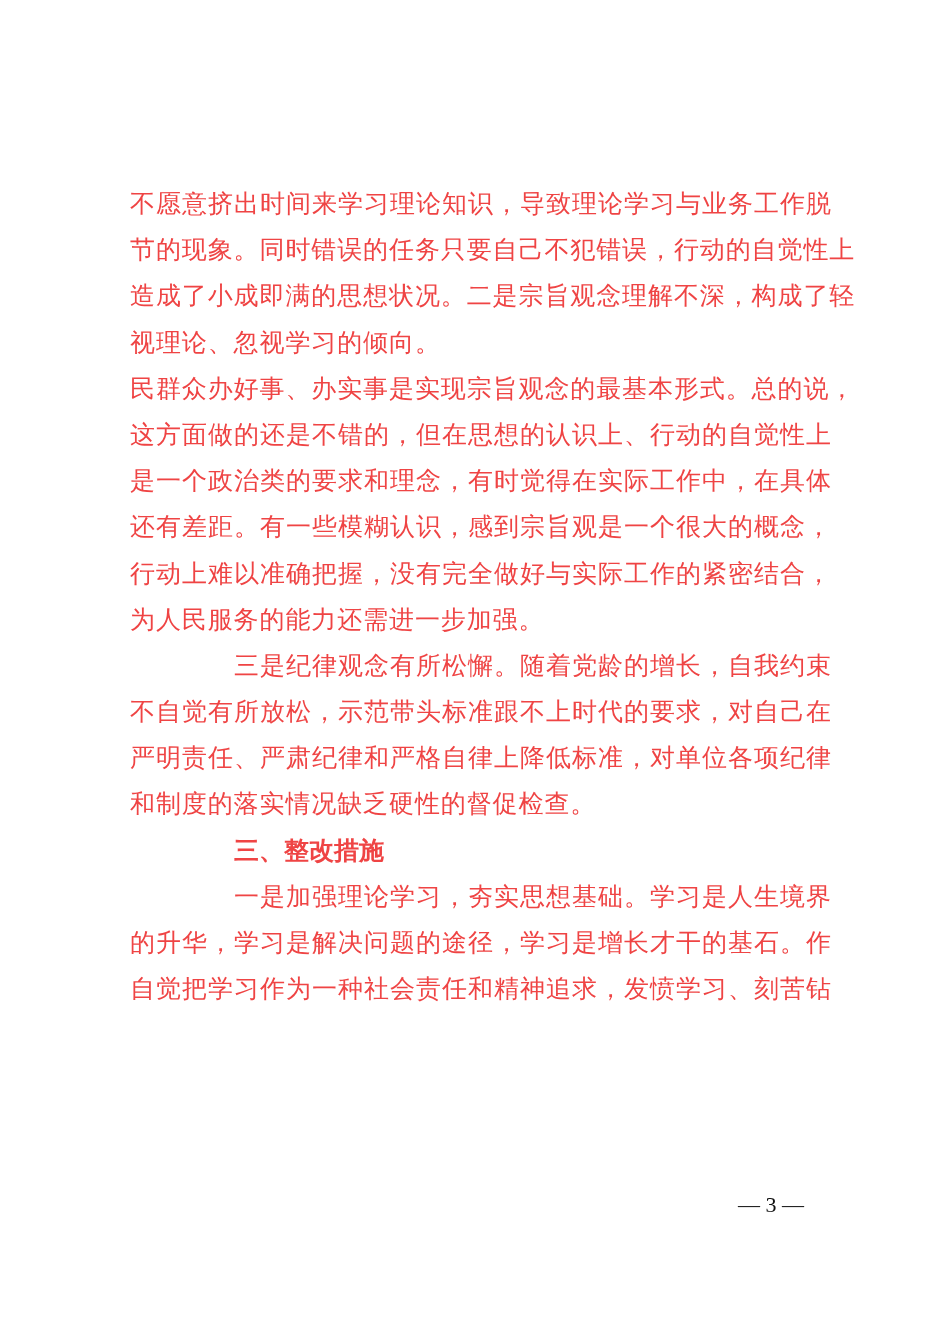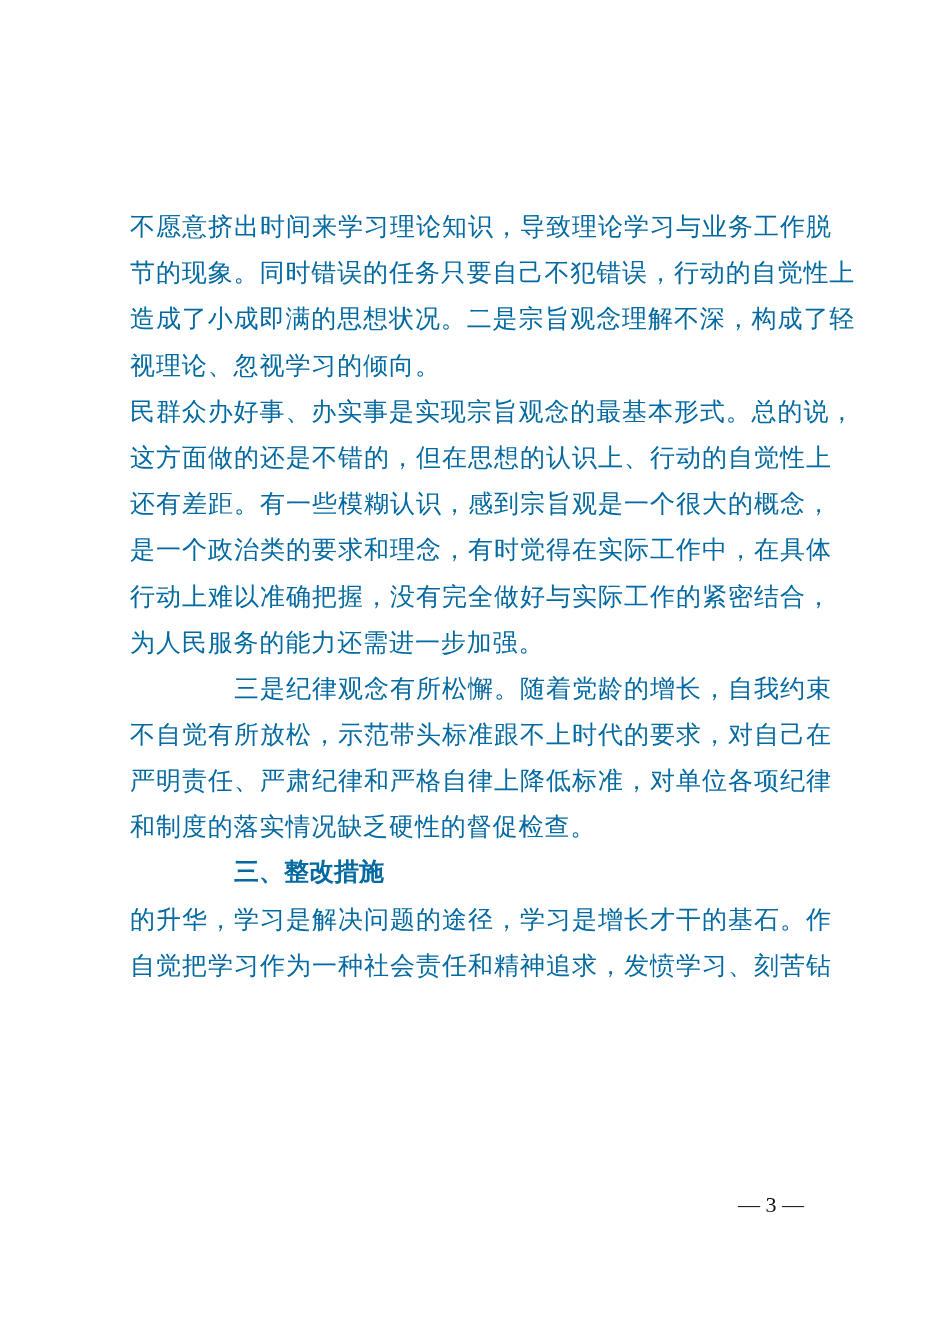--- a/index.html
+++ b/index.html
@@ -3,31 +3,30 @@
 <meta charset="utf-8">
 <style>
   html, body { margin: 0; padding: 0; background: #ffffff; }
   body { width: 950px; height: 1344px; position: relative; overflow: hidden; }
   .page {
     position: absolute; left: 0; top: 0; width: 950px; height: 1344px; background: #fff;
   }
   .content {
     position: absolute; left: 130px; top: 181px; width: 702px;
     font-family: "DejaVu Serif", "Liberation Serif", serif;
-    color: #0369a1;
-    margin-top: 23px;
+    color: #ef4444;
   }
   .line {
     height: 46.2px; line-height: 46.2px; font-size: 25px; white-space: nowrap;
     letter-spacing: 0.9px;
   }
   .line.justify { text-align: justify; text-align-last: justify; }
   .line.indent { padding-left: 104px; }
   .line.heading {
-    font-family: Liberation Mono, monospace;
+    font-family: Liberation Serif, serif;
     font-weight: bold; padding-left: 104px; letter-spacing: 0px;
   }
   .page-number {
     position: absolute; left: 738px; top: 1192px;
     font-family: "Liberation Serif", "DejaVu Serif", serif;
     font-size: 22px; color: #111; white-space: nowrap;
   }
 </style>
 </head>
 <body>
@@ -38,35 +37,36 @@
     <div>
       <div class="line justify">不愿意挤出时间来学习理论知识，导致理论学习与业务工作脱</div>
       <div class="line justify">节的现象。同时错误的任务只要自己不犯错误，行动的自觉性上</div>
       <div class="line justify">造成了小成即满的思想状况。二是宗旨观念理解不深，构成了轻</div>
       <div class="line">视理论、忽视学习的倾向。</div>
     </div>
 
     <div>
       <div class="line justify">民群众办好事、办实事是实现宗旨观念的最基本形式。总的说，</div>
       <div class="line justify">这方面做的还是不错的，但在思想的认识上、行动的自觉性上</div>
+      <div class="line justify">是一个政治类的要求和理念，有时觉得在实际工作中，在具体</div>
       <div class="line justify">还有差距。有一些模糊认识，感到宗旨观是一个很大的概念，</div>
-      <div class="line justify">是一个政治类的要求和理念，有时觉得在实际工作中，在具体</div>
       <div class="line justify">行动上难以准确把握，没有完全做好与实际工作的紧密结合，</div>
       <div class="line">为人民服务的能力还需进一步加强。</div>
     </div>
 
     <div>
       <div class="line justify indent">三是纪律观念有所松懈。随着党龄的增长，自我约束</div>
       <div class="line justify">不自觉有所放松，示范带头标准跟不上时代的要求，对自己在</div>
       <div class="line justify">严明责任、严肃纪律和严格自律上降低标准，对单位各项纪律</div>
       <div class="line">和制度的落实情况缺乏硬性的督促检查。</div>
     </div>
 
     <div class="line heading">三、整改措施</div>
 
     <div>
+      <div class="line justify indent">一是加强理论学习，夯实思想基础。学习是人生境界</div>
       <div class="line justify">的升华，学习是解决问题的途径，学习是增长才干的基石。作</div>
       <div class="line justify">自觉把学习作为一种社会责任和精神追求，发愤学习、刻苦钻</div>
     </div>
   </div>
 
   <div class="page-number">— 3 —</div>
 </div>
 
 </body></html>

